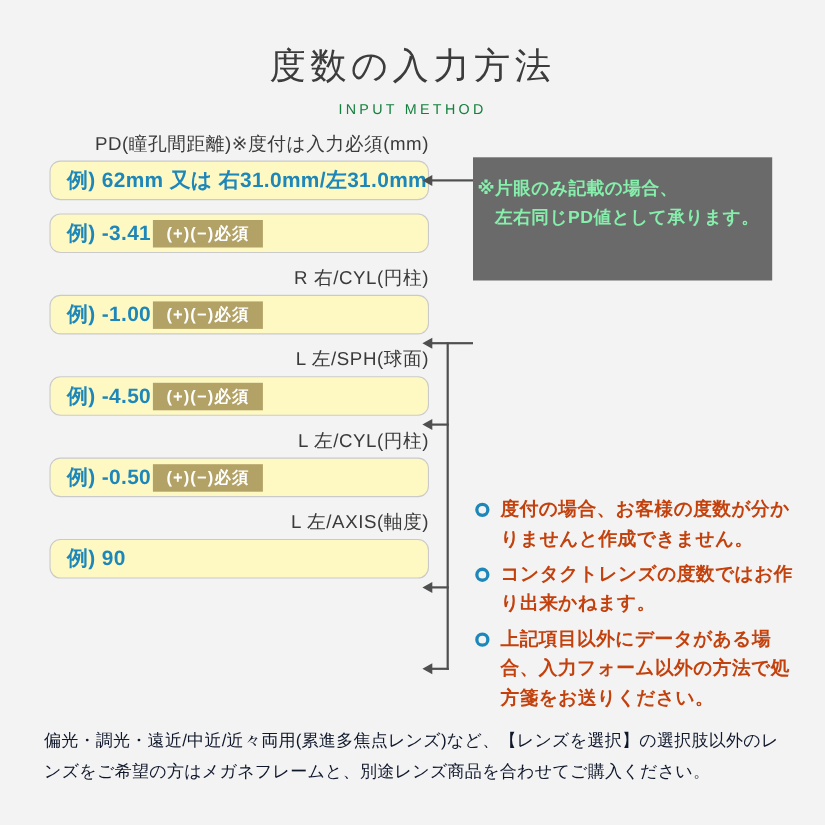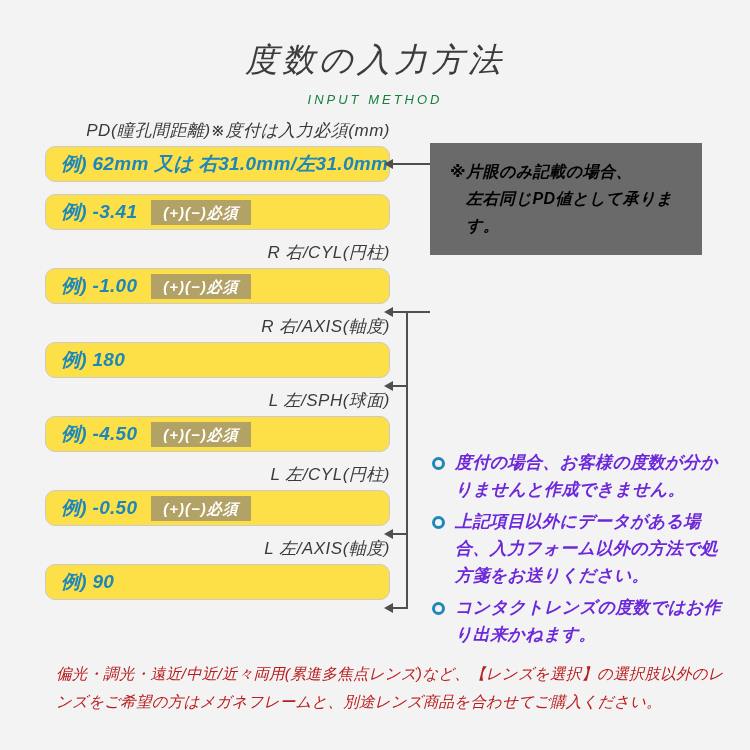--- a/index.html
+++ b/index.html
@@ -2,72 +2,72 @@
 <html lang="ja"><head>
 <meta charset="utf-8">
 <style>
   html,body{margin:0;padding:0;}
   body{
     width:750px;height:750px;
     background:#f3f3f4;
     font-family:"Liberation Sans","DejaVu Sans",sans-serif;
     color:#3a3a3a;
   }
-  .canvas{position:relative;width:738px;height:750px;background:#f3f3f4;overflow:hidden;font-style:italic;}
+  .canvas{position:relative;width:738px;height:750px;background:#f3f3f4;overflow:hidden;}
 
   
   .header{position:absolute;top:38px;left:0;width:750px;text-align:center;}
   .title{margin:0;font-size:33px;font-weight:500;color:#3c3c3c;letter-spacing:4px;}
   .subtitle{margin-top:9px;font-size:13px;color:#15803d;letter-spacing:3px;}
 
   
   .fields{position:absolute;left:45px;top:120px;width:345px;}
   .field{margin-bottom:12px;text-align:right;}
   .field-label{font-size:17px;color:#3a3a3a;line-height:22px;margin-bottom:4px;letter-spacing:.5px;}
   .example-box{
     box-sizing:border-box;width:345px;height:36px;
-    background:#fde047;border:1px solid #cacaca;border-radius:10px;
+    background:#fef9c3;border:1px solid #cacaca;border-radius:10px;
     display:flex;align-items:center;padding:0 15px;
   }
   .example-value{color:#1e87ba;font-weight:bold;font-size:19px;letter-spacing:.3px;white-space:nowrap;}
   .badge{
-    margin-left:14px;background:#b3a266;color:#ffffff;
+    margin-left:2px;background:#b3a266;color:#ffffff;
     font-weight:bold;font-size:15px;line-height:19px;
     padding:3px 12px;letter-spacing:1px;white-space:nowrap;
   }
 
   
   .callout{
     position:absolute;left:430px;width:272px;box-sizing:border-box;
-    background:#6a6a6a;color:#000000;
+    background:#6a6a6a;color:#86efac;
     font-size:16px;font-weight:bold;line-height:27px;
-    padding:15px 10px 0 20px;letter-spacing:.5px;
+    padding:15px 10px 0 4px;letter-spacing:.5px;
   }
   .callout-pd{top:143px;height:112px;}
   .callout-ast{top:290px;height:119px;}
   .ind{padding-left:16px;}
   .u{text-decoration:underline;text-underline-offset:3px;}
 
   
   .hline{position:absolute;height:2px;background:#4f4f4f;}
   .vline{position:absolute;width:2px;background:#4f4f4f;}
   .ah{position:absolute;width:0;height:0;
       border-top:5px solid transparent;border-bottom:5px solid transparent;
       border-right:9px solid #4f4f4f;}
 
   
   .notes{position:absolute;left:430px;top:449px;width:304px;}
   .note{display:flex;margin-bottom:5px;}
   .note-bullet{flex:0 0 auto;width:7px;height:7px;border:3px solid #1e87ba;border-radius:50%;margin:8px 10px 0 2px;}
-  .note-text{color:#6d28d9;font-weight:bold;font-size:17px;line-height:27px;letter-spacing:.4px;}
+  .note-text{color:#c2410c;font-weight:bold;font-size:17px;line-height:27px;letter-spacing:.4px;}
 
   
   .footer{
-    position:absolute;left:56px;top:660px;width:678px;
-    font-size:15.5px;color:#b91c1c;line-height:28px;letter-spacing:.2px;
+    position:absolute;left:40px;top:660px;width:678px;
+    font-size:15.5px;color:#0f172a;line-height:28px;letter-spacing:.2px;
   }
 </style>
 </head>
 <body>
 
 <div class="canvas">
 
   <div class="header">
     <h1 class="title">度数の入力方法</h1>
     <div class="subtitle">INPUT METHOD</div>
@@ -90,26 +90,20 @@
     </div>
 
     <div class="field">
       <div class="field-label">R 右/CYL(円柱)</div>
       <div class="example-box">
         <span class="example-value">例) -1.00</span>
         <span class="badge">(+)(−)必須</span>
       </div>
     </div>
 
-    <div class="field">
-      <div class="field-label">R 右/AXIS(軸度)</div>
-      <div class="example-box">
-        <span class="example-value">例) 180</span>
-      </div>
-    </div>
 
     <div class="field">
       <div class="field-label">L 左/SPH(球面)</div>
       <div class="example-box">
         <span class="example-value">例) -4.50</span>
         <span class="badge">(+)(−)必須</span>
       </div>
     </div>
 
     <div class="field">
@@ -148,23 +142,23 @@
   <div class="hline" style="left:392px;top:607px;width:16px;"></div>
   <div class="ah" style="left:384px;top:603px;"></div>
 
   <div class="notes">
     <div class="note">
       <span class="note-bullet"></span>
       <span class="note-text">度付の場合、お客様の度数が分かりませんと作成できません。</span>
     </div>
     <div class="note">
       <span class="note-bullet"></span>
-      <span class="note-text">上記項目以外にデータがある場合、入力フォーム以外の方法で処方箋をお送りください。</span>
+      <span class="note-text">コンタクトレンズの度数ではお作り出来かねます。</span>
     </div>
     <div class="note">
       <span class="note-bullet"></span>
-      <span class="note-text">コンタクトレンズの度数ではお作り出来かねます。</span>
+      <span class="note-text">上記項目以外にデータがある場合、入力フォーム以外の方法で処方箋をお送りください。</span>
     </div>
   </div>
 
   <div class="footer">偏光・調光・遠近/中近/近々両用(累進多焦点レンズ)など、【レンズを選択】の選択肢以外のレンズをご希望の方はメガネフレームと、別途レンズ商品を合わせてご購入ください。</div>
 
 </div>
 
 </body></html>

